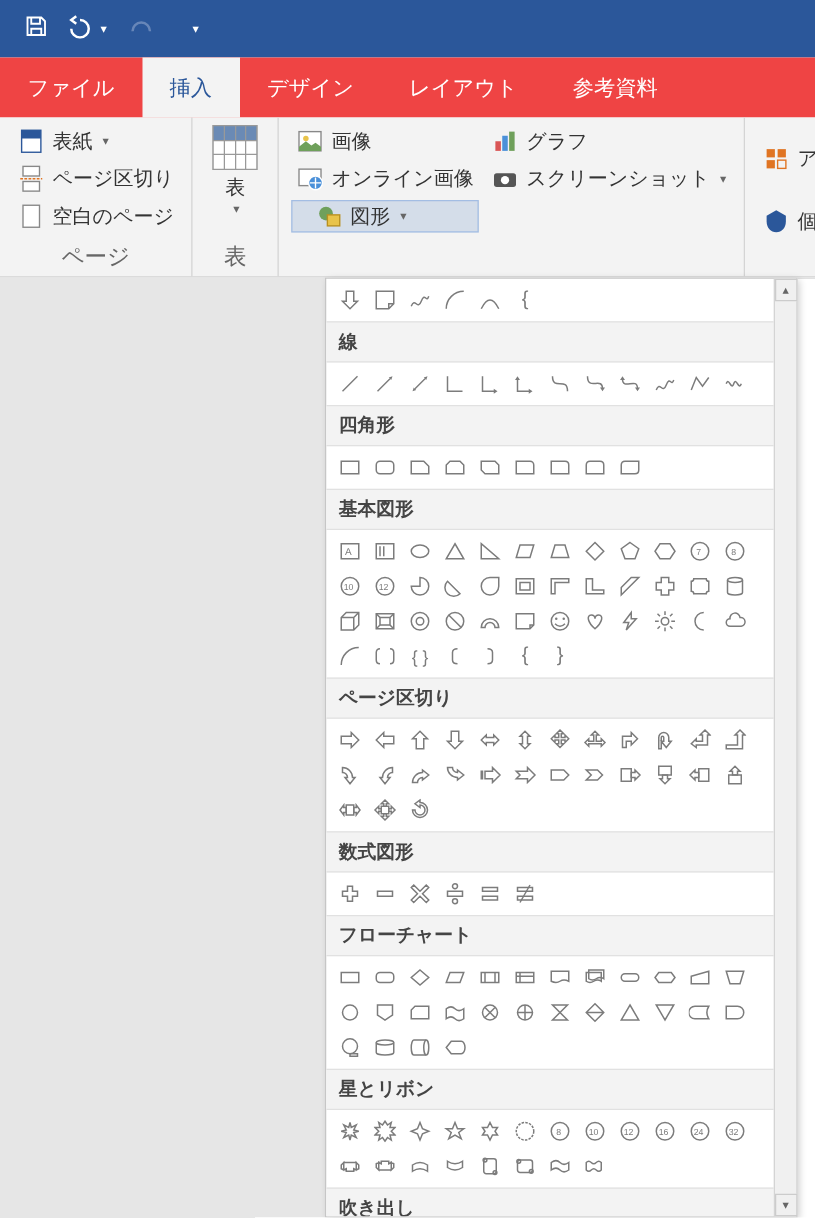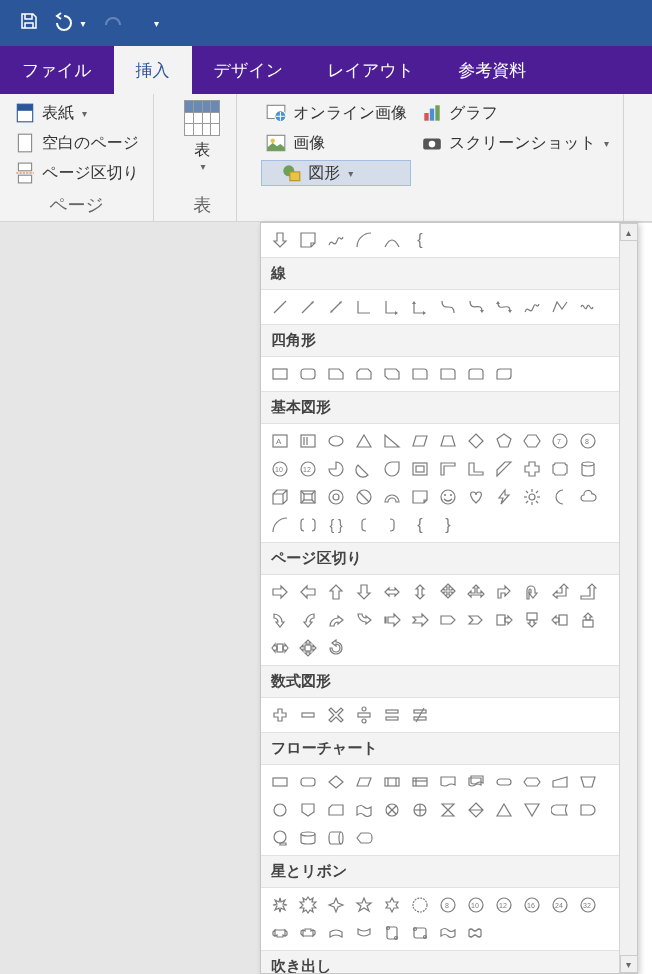--- a/index.html
+++ b/index.html
@@ -3,25 +3,25 @@
 <meta charset="utf-8">
 <style>
   * { box-sizing: border-box; margin: 0; padding: 0; font-family: "Yu Gothic UI", "Meiryo", sans-serif; }
   body { background: #fff; width: 652px; height: 974px; overflow: hidden; }
   
   .titlebar { background: #2b579a; height: 46px; display: flex; align-items: center; padding: 0 12px; gap: 8px; }
   .titlebar .qat-btn { width: 34px; height: 34px; display: flex; align-items: center; justify-content: center; color: #fff; font-size: 18px; }
   .titlebar .qat-btn.disabled { color: #6786b8; }
   .qat-sep { color: #fff; font-size: 10px; margin: 0 4px; }
   
-  .tabs { background: #4c1d95; height: 48px; display: flex; align-items: stretch; }
+  .tabs { background: #ef4444; height: 48px; display: flex; align-items: stretch; }
   .tab { padding: 0 22px; display: flex; align-items: center; color: #fff; font-size: 17px; cursor: pointer; }
   .tab.active { background: #f3f3f3; color: #2b579a; }
   
-  .ribbon { background: #f3f3f3; height: 128px; border-bottom: 1px solid #d4d4d4; display: flex; gap: 14px; }
+  .ribbon { background: #f3f3f3; height: 128px; border-bottom: 1px solid #d4d4d4; display: flex; }
   .rgroup { border-right: 1px solid #d4d4d4; padding: 6px 10px 4px 10px; display: flex; flex-direction: column; }
   .rgroup .g-content { flex: 1; display: flex; gap: 6px; }
   .rgroup .g-label { text-align: center; font-size: 18px; color: #666; padding-top: 2px; }
   .col { display: flex; flex-direction: column; gap: 4px; }
   .item { display: flex; align-items: center; gap: 6px; font-size: 16px; color: #333; padding: 2px 4px; white-space: nowrap; }
   .item.pressed { background: #d4dde9; border: 1px solid #a3bde3; padding: 1px 18px; }
   .icon-box { width: 22px; height: 22px; display: flex; align-items: center; justify-content: center; font-size: 16px; }
   .big-col { display: flex; flex-direction: column; align-items: center; justify-content: flex-start; padding: 0 6px; }
   .big-icon { width: 36px; height: 36px; display: flex; align-items: center; justify-content: center; }
   .big-label { font-size: 16px; color: #333; margin-top: 4px; }
@@ -98,34 +98,34 @@
                 <rect x="3" y="2" width="14" height="16" fill="#fff" stroke="#2b579a"></rect>
                 <rect x="3" y="2" width="14" height="6" fill="#2b579a"></rect>
               </svg>
             </span>
           <span>表紙</span>
             <span class="dd">▾</span>
         </div>
         <div class="item">
           <span class="icon-box">
               <svg viewBox="0 0 20 20">
-                <rect x="4" y="2" width="12" height="16" fill="#fff" stroke="#888"></rect>
-              </svg>
-            </span>
-          <span>空白のページ</span>
-        </div>
-        <div class="item">
-          <span class="icon-box">
-              <svg viewBox="0 0 20 20">
                 <rect x="4" y="1" width="12" height="7" fill="#fff" stroke="#888"></rect>
                 <rect x="4" y="12" width="12" height="7" fill="#fff" stroke="#888"></rect>
                 <line x1="2" y1="10" x2="18" y2="10" stroke="#e07422" stroke-dasharray="2 1"></line>
               </svg>
             </span>
           <span>ページ区切り</span>
+        </div>
+        <div class="item">
+          <span class="icon-box">
+              <svg viewBox="0 0 20 20">
+                <rect x="4" y="2" width="12" height="16" fill="#fff" stroke="#888"></rect>
+              </svg>
+            </span>
+          <span>空白のページ</span>
         </div>
       </div>
     </div>
     <div class="g-label">ページ</div>
   </div>
 
   <div class="rgroup">
     <div class="g-content">
       <div class="big-col">
         <div class="big-icon">
@@ -150,36 +150,36 @@
     </div>
     <div class="g-label">表</div>
   </div>
 
   <div class="rgroup" style="border-right:1px solid #d4d4d4">
     <div class="g-content">
       <div class="col">
         <div class="item">
           <span class="icon-box">
               <svg viewBox="0 0 20 20">
+                <rect x="2" y="3" width="16" height="14" fill="#fff" stroke="#888"></rect>
+                <circle cx="7" cy="8" r="2" fill="#e8c34a"></circle>
+                <path d="M2 14l5-4 4 3 3-2 4 3v3H2z" fill="#6fa05b"></path>
+              </svg>
+            </span>
+          <span>画像</span>
+        </div>
+        <div class="item">
+          <span class="icon-box">
+              <svg viewBox="0 0 20 20">
                 <rect x="2" y="3" width="16" height="12" fill="#fff" stroke="#888"></rect>
                 <circle cx="14" cy="13" r="5" fill="#4a90d9" stroke="#fff"></circle>
                 <path d="M10 13h8M14 9v8" stroke="#fff"></path>
               </svg>
             </span>
           <span>オンライン画像</span>
-        </div>
-        <div class="item">
-          <span class="icon-box">
-              <svg viewBox="0 0 20 20">
-                <rect x="2" y="3" width="16" height="14" fill="#fff" stroke="#888"></rect>
-                <circle cx="7" cy="8" r="2" fill="#e8c34a"></circle>
-                <path d="M2 14l5-4 4 3 3-2 4 3v3H2z" fill="#6fa05b"></path>
-              </svg>
-            </span>
-          <span>画像</span>
         </div>
         <div class="item pressed">
           <span class="icon-box">
               <svg viewBox="0 0 20 20">
                 <circle cx="8" cy="8" r="5" fill="#6fa05b"></circle>
                 <rect x="9" y="9" width="9" height="8" fill="#e8c34a" stroke="#b89020"></rect>
               </svg>
             </span>
           <span>図形</span>
             <span class="dd">▾</span>

